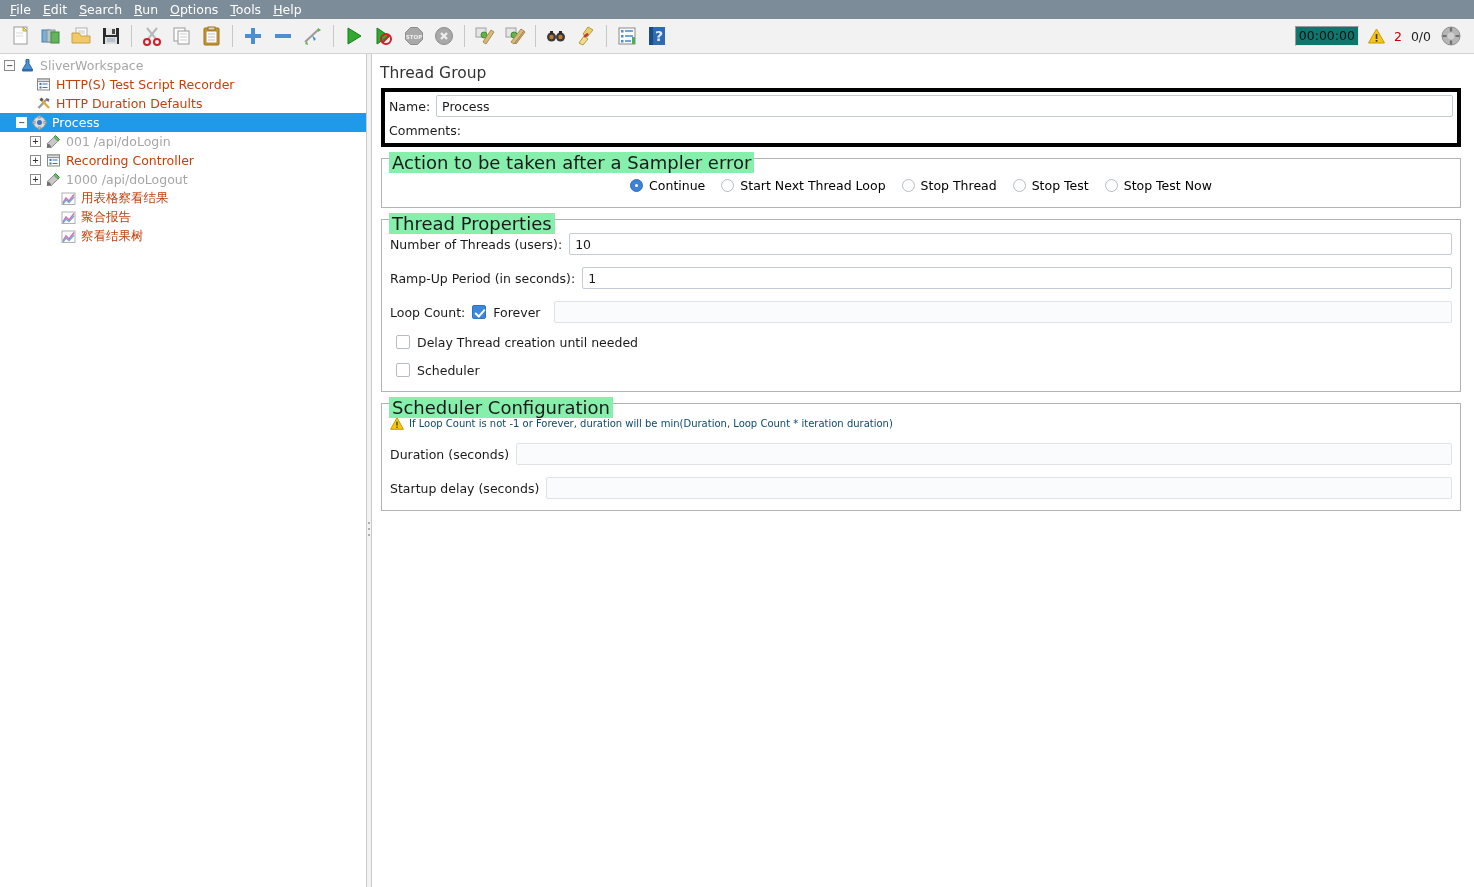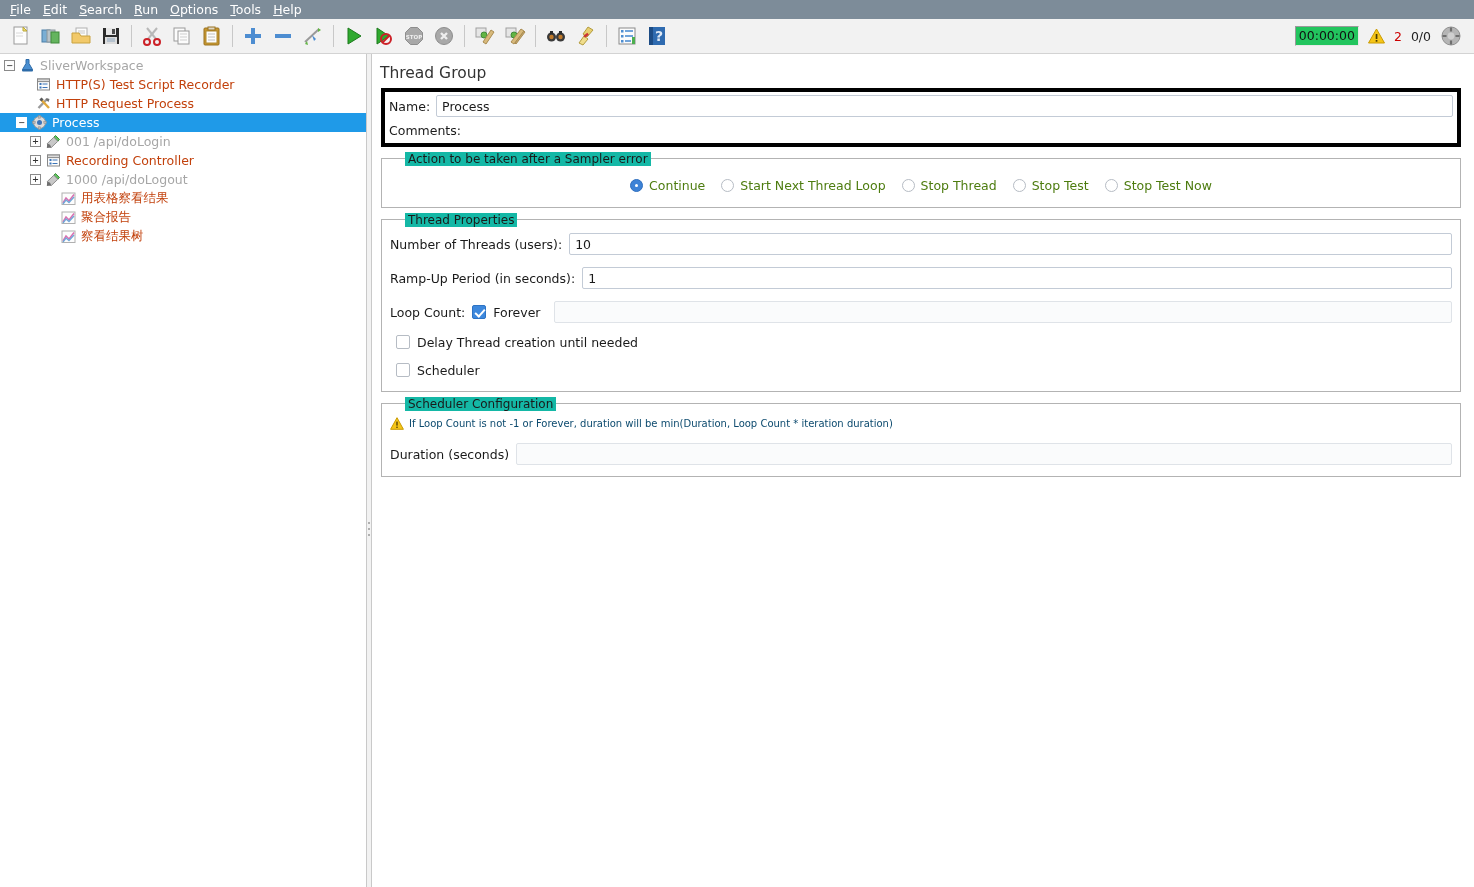--- a/index.html
+++ b/index.html
@@ -58,21 +58,21 @@
     display: flex;
     align-items: center;
     gap: 9px;
     padding-right: 6px;
     font-size: 12.5px;
   }
   .timerbox {
     border: 1px solid #9a9a9a;
     border-bottom-color: #e8e8e8;
     border-right-color: #e8e8e8;
-    background: #22c55e;
+    background: #0f766e;
     padding: 1px 3px 2px 3px;
     font-size: 12.5px;
     color: #111;
     letter-spacing: 0px;
   }
   .warn-count { color: #cc0000; font-size: 12.5px; }
   .thread-count { color: #222; font-size: 12.5px; }
 
   
   .main {
@@ -192,24 +192,24 @@
 
   
   .group {
     position: relative;
     border: 1px solid #b3b3b3;
     margin: 11px 13px 0 9px;
     padding: 13px 8px 11px 8px;
   }
   .group > .gtitle {
     position: absolute;
-    top: -7px; left: 23px;
-    background: #14b8a6;
+    top: -7px; left: 7px;
+    background: #86efac;
     padding: 0 3px;
-    font-size: 12px;
+    font-size: 18px;
     color: #1a1a1a;
     white-space: nowrap;
   }
 
   .radiorow {
     display: flex;
     align-items: center;
     justify-content: center;
     gap: 0px;
     padding: 6px 0 3px 0;
@@ -235,21 +235,21 @@
     border-color: #2f6fbf;
   }
   .radio.on::after {
     content: "";
     position: absolute;
     left: 4px; top: 4px;
     width: 3px; height: 3px;
     border-radius: 50%;
     background: #ffffff;
   }
-  .radiolabel { font-size: 12.5px; color: #4d7c0f; }
+  .radiolabel { font-size: 12.5px; color: #000000; }
 
   .proprow {
     display: flex;
     align-items: center;
     margin-bottom: 12px;
   }
   .proprow:last-child { margin-bottom: 0; }
   .proplabel {
     font-size: 12.5px;
     color: #1a1a1a;
@@ -553,21 +553,21 @@
         <div class="indent" style="width:20px"></div>
         <div class="toggle blank"></div>
         <div class="ticon">
           <svg width="16" height="15" viewBox="0 0 16 15">
             <line x1="2.5" y1="12" x2="11" y2="3" stroke="#9a9a9a" stroke-width="2.4"></line>
             <path d="M10.5 2 l3 1 -1 3 -2.5 -2 z" fill="#6e6e6e"></path>
             <line x1="13" y1="12" x2="5" y2="3.5" stroke="#e0a83a" stroke-width="2.4"></line>
             <path d="M4 2 h3 v3 h-3 z" fill="#5a5a5a" transform="rotate(-43 5.5 3.5)"></path>
           </svg>
         </div>
-        <div class="tlabel">HTTP Request Process</div>
+        <div class="tlabel">HTTP Duration Defaults</div>
       </div>
 
 
       <div class="trow selected">
         <div class="indent" style="width:16px"></div>
         <div class="toggle">−</div>
         <div class="ticon">
           <svg width="15" height="15" viewBox="0 0 15 15">
             <circle cx="7.5" cy="7.5" r="6" fill="#dcdcdc" stroke="#9a9a9a"></circle>
             <circle cx="7.5" cy="7.5" r="2.5" fill="#3b74b8"></circle>
@@ -756,16 +756,20 @@
           <rect x="6.3" y="9.6" width="1.4" height="1.4" fill="#5a4400"></rect>
         </svg>
         <div class="wtext">If Loop Count is not -1 or Forever, duration will be min(Duration, Loop Count * iteration duration)</div>
       </div>
 
       <div class="proprow">
         <div class="proplabel">Duration (seconds)</div>
         <input class="tinput disabled" type="text" value="" style="">
       </div>
 
+      <div class="proprow">
+        <div class="proplabel">Startup delay (seconds)</div>
+        <input class="tinput disabled" type="text" value="" style="">
+      </div>
     </div>
 
   </div>
 </div>
 
 </body></html>

